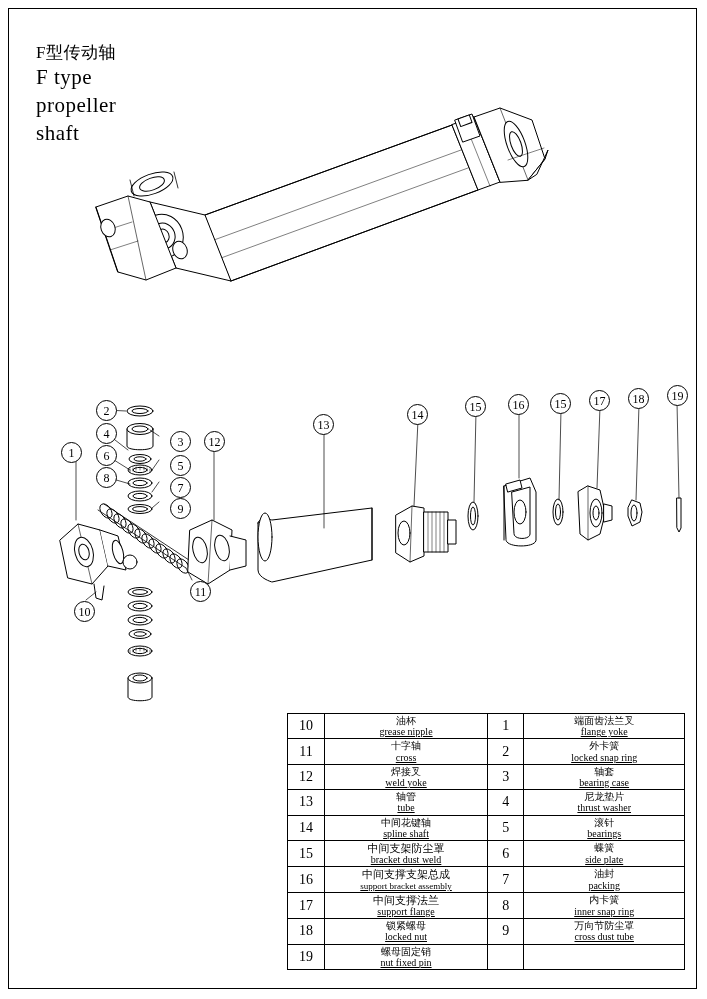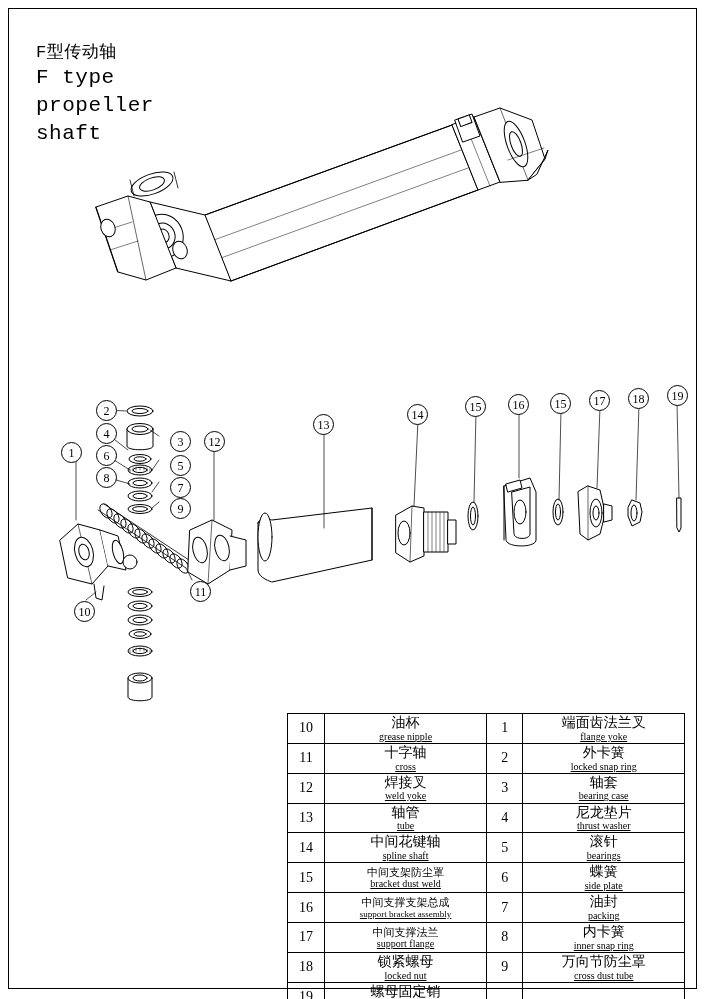--- a/index.html
+++ b/index.html
@@ -29,21 +29,21 @@
     border: 1px solid #000;
     box-sizing: border-box;
   }
   .title-block {
     position: absolute;
     left: 36px;
     top: 42px;
     line-height: 1.32;
     font-size: 17px;
     letter-spacing: 0.5px;
-    font-family: Liberation Mono, monospace;
+    font-family: Liberation Serif, serif;
   }
   .title-cn {
     font-size: 17px;
     white-space: nowrap;
   }
   .title-en {
     font-size: 21px;
     white-space: nowrap;
   }
   svg.art {
@@ -87,21 +87,21 @@
   .num-cell {
     width: 34px;
     font-size: 14px;
   }
   .name-cell {
     width: 165px;
     line-height: 1.12;
     padding: 2px 2px;
   }
   .cn {
-    font-size: 14px;
+    font-size: 10px;
     display: block;
     white-space: nowrap;
   }
   .en {
     font-size: 10px;
     display: block;
     white-space: nowrap;
     text-decoration: underline;
   }
   .cn.small { font-size: 11px; }

